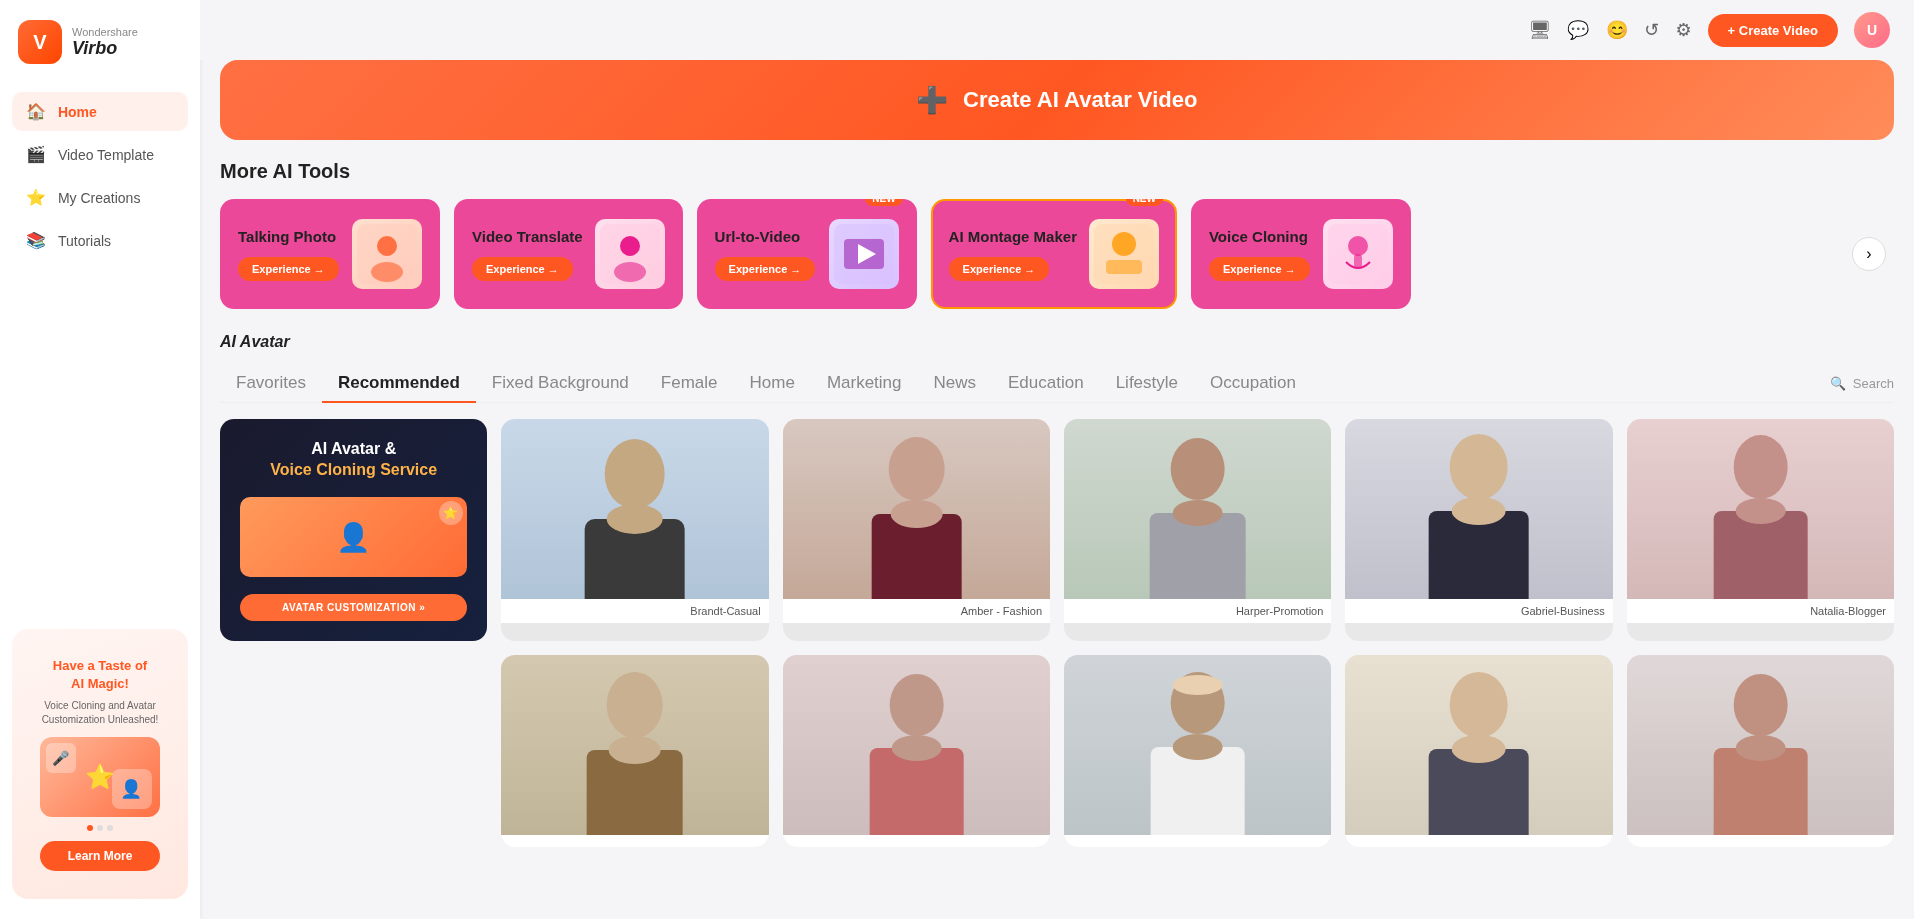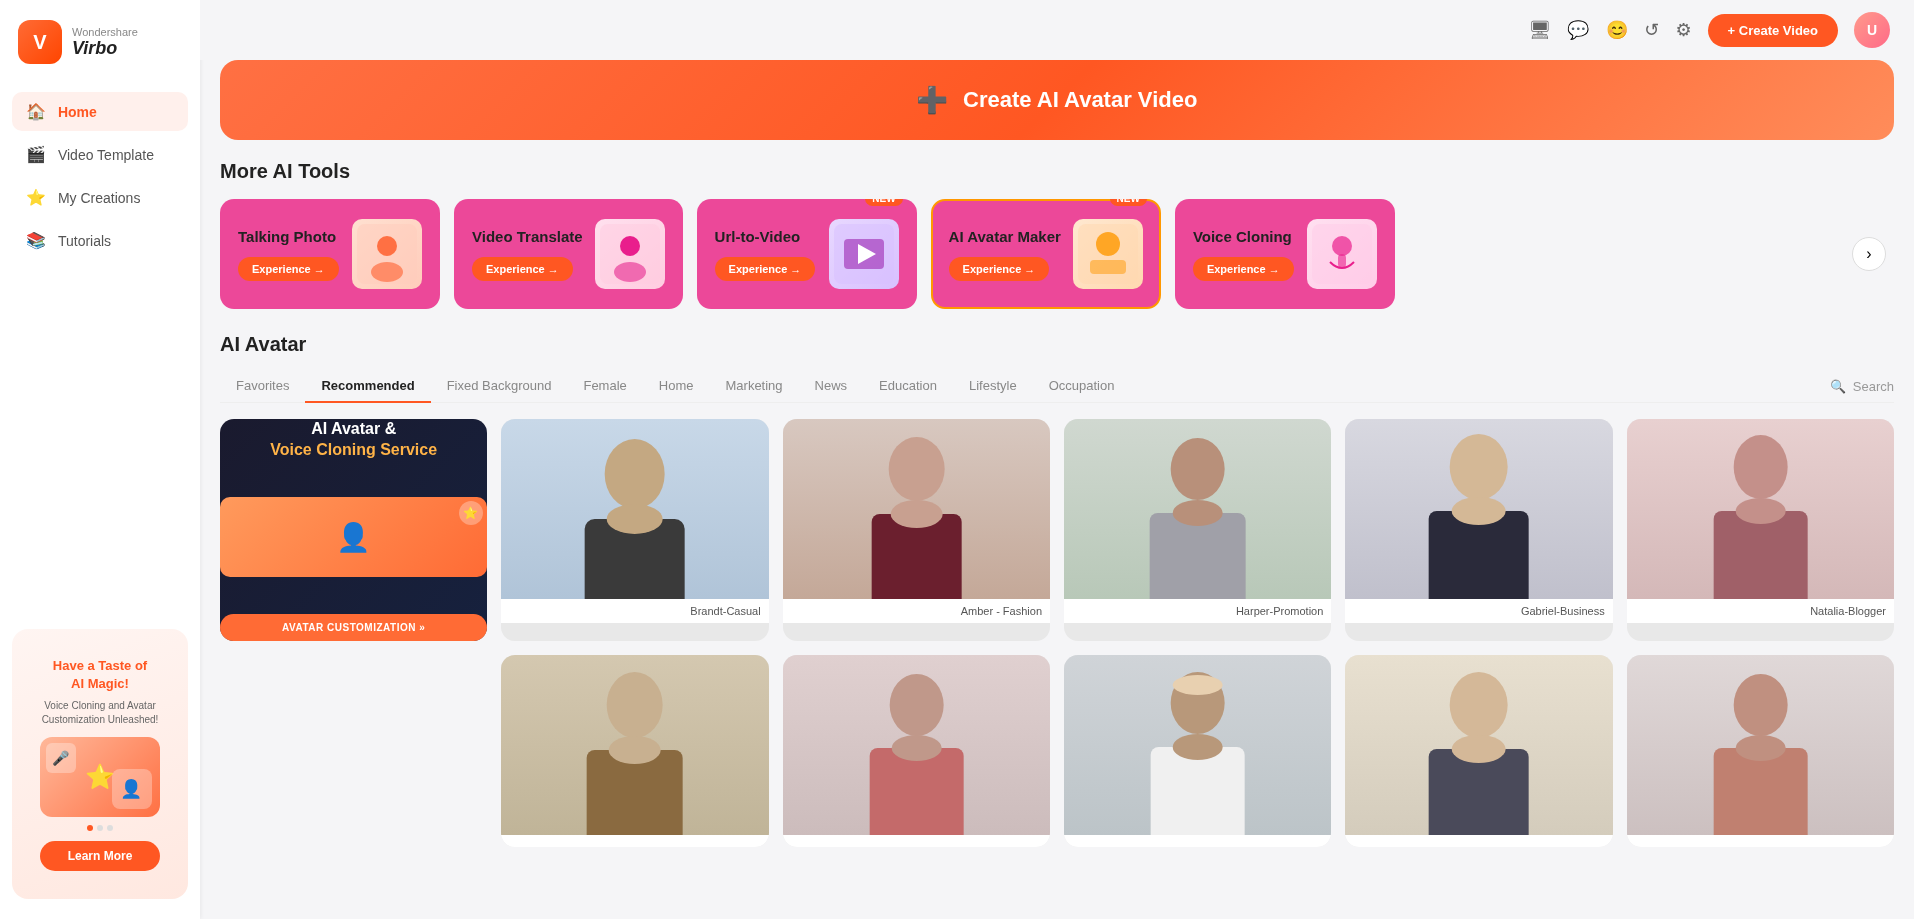--- a/index.html
+++ b/index.html
@@ -165,30 +165,30 @@
       width: 34px; height: 34px; border-radius: 50%;
       border: 1px solid #ddd; background: #fff;
       display: flex; align-items: center; justify-content: center;
       cursor: pointer; flex-shrink: 0;
       align-self: center;
       margin-right: 20px;
     }
 
     
     .avatar-section { padding: 0 20px; }
-    .avatar-section-title { font-size: 20px; font-weight: 700; color: #222; margin-bottom: 14px; }
+    .avatar-section-title { font-size: 16px; font-weight: 700; color: #222; margin-bottom: 14px; font-style: italic; }
 
     
     .avatar-tabs {
       display: flex; align-items: center; gap: 0;
       border-bottom: 1px solid #eee;
       margin-bottom: 16px;
     }
     .avatar-tab {
-      padding: 8px 16px; font-size: 13px; color: #888;
+      padding: 8px 16px; font-size: 17px; color: #888;
       cursor: pointer; border-bottom: 2px solid transparent;
       margin-bottom: -1px; white-space: nowrap;
     }
     .avatar-tab.active { color: #222; font-weight: 700; border-bottom-color: #ff5722; }
     .avatar-tab-search {
       margin-left: auto;
       display: flex; align-items: center; gap: 6px;
       color: #999; font-size: 13px; cursor: pointer;
     }
 
@@ -215,20 +215,21 @@
       font-size: 11px; color: #555;
       padding: 6px 8px;
       text-align: right;
       background: #ffffff;
     }
 
     
     .service-card {
       background: linear-gradient(135deg, #1a1a2e, #16213e);
       border-radius: 14px;
+      padding: 20px;
       display: flex; flex-direction: column;
       height: 222px;
       justify-content: space-between;
       color: #fff;
     }
     .service-card-title { font-size: 16px; font-weight: 800; line-height: 1.3; text-align: center; }
     .service-card-visual {
       background: linear-gradient(135deg, #ff9a5c, #ff6b35);
       border-radius: 10px;
       height: 80px;
@@ -372,21 +373,21 @@
             <rect width="60" height="60" rx="8" fill="#d8c0ff" opacity="0.5"></rect>
             <rect x="10" y="15" width="40" height="30" rx="4" fill="#9c27b0" opacity="0.6"></rect>
             <polygon points="24,20 24,40 42,30" fill="#fff"></polygon>
           </svg>
         </div>
       </div>
 
       <div class="tool-card highlighted">
         <div class="new-badge">NEW</div>
         <div class="tool-card-info">
-          <div class="tool-card-title">AI Avatar Maker</div>
+          <div class="tool-card-title">AI Montage Maker</div>
           <button class="tool-card-btn">Experience →</button>
         </div>
         <div class="tool-card-img montage">
           <svg width="60" height="60" viewBox="0 0 60 60" fill="none" xmlns="http://www.w3.org/2000/svg">
             <rect width="60" height="60" rx="8" fill="#ffd8b0" opacity="0.5"></rect>
             <circle cx="30" cy="20" r="12" fill="#ff9800" opacity="0.8"></circle>
             <rect x="12" y="36" width="36" height="14" rx="4" fill="#ff9800" opacity="0.5"></rect>
           </svg>
         </div>
       </div>

